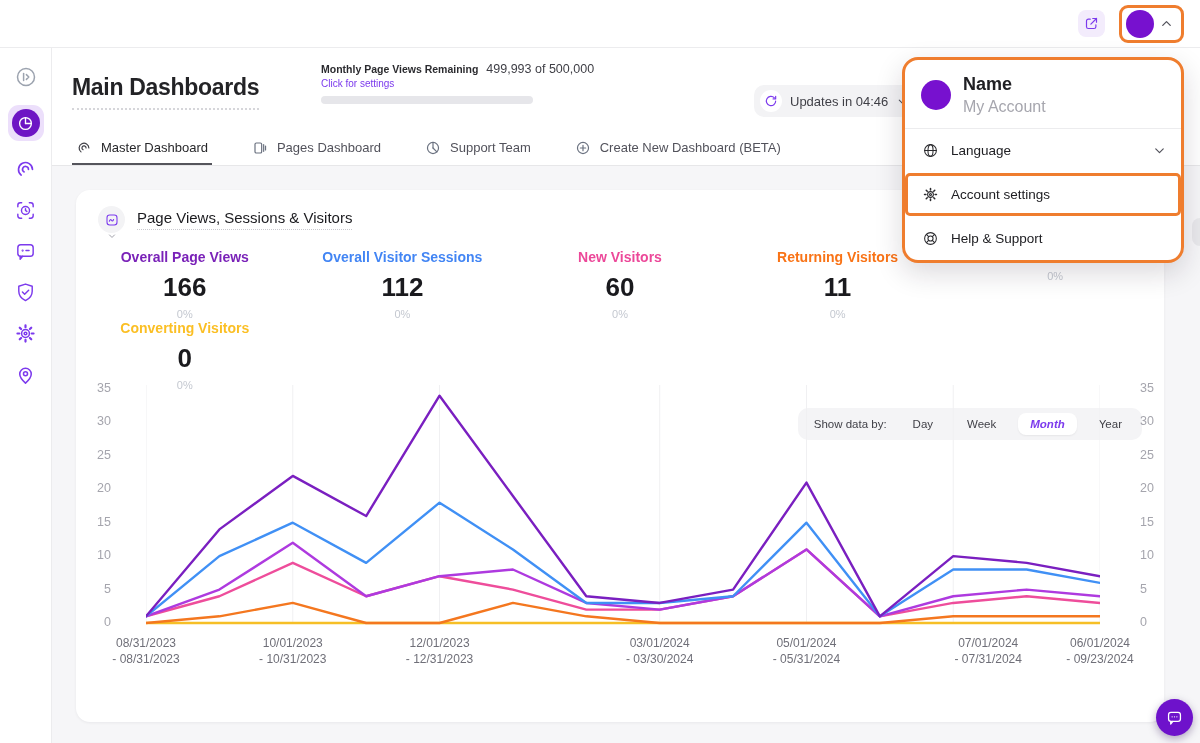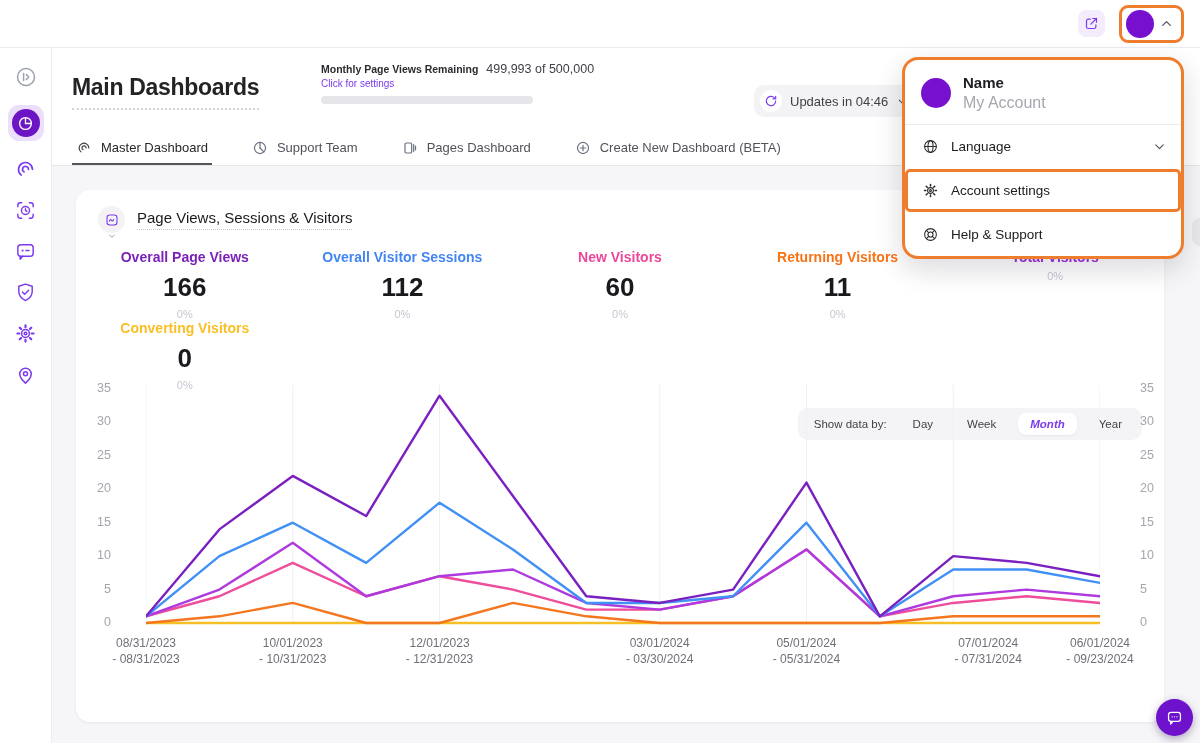--- a/index.html
+++ b/index.html
@@ -92,21 +92,21 @@
   .x-labels { position:absolute; left:70px; top:250px; width:954px; height:40px; }
   .x-lab { position:absolute; transform:translateX(-50%); text-align:center; white-space:nowrap;
            font-size:12px; color:#6f6f78; line-height:1.35; }
 
   
   .dropdown { position:absolute; left:902px; top:57px; width:282px; background:#fff;
               border:3px solid #ef7d2e; border-radius:16px; z-index:30;
               box-shadow:0 10px 28px rgba(30,20,40,0.16); overflow:hidden; }
   .dd-profile { display:flex; align-items:center; gap:12px; padding:14px 16px 12px 16px; cursor:pointer; }
   .dd-avatar { width:30px; height:30px; border-radius:50%; background:#7711cf; display:block; }
-  .dd-name { font-size:15px; font-weight:600; color:#202024; }
+  .dd-name { font-size:18px; font-weight:600; color:#202024; }
   .dd-sub { font-size:16px; color:#a6a6ae; margin-top:3px; }
   .dd-divider { height:1px; background:#ececee; }
   .dd-row { display:flex; align-items:center; gap:12px; padding:13px 14px 13px 17px;
             font-size:13.5px; color:#202024; cursor:pointer; }
   .dd-row .row-ic { color:#2b2b2f; }
   .dd-row .spacer { flex:1; }
   .dd-highlight { border:3px solid #ef7d2e; border-radius:5px; margin:1px 0; padding:10px 14px; }
 
   
   .edge-stub { position:absolute; right:0; top:218px; width:8px; height:28px; background:#e9e9ec;
@@ -226,33 +226,33 @@
   <div class="tabs">
     <div class="tab active">
       <svg class="t-ic" width="16" height="16" viewBox="0 0 24 24" stroke-width="1.8">
           <path d="M7.5 17.8A7.3 7.3 0 1 1 19.3 12"></path>
           <path d="M10.6 14.6A3.1 3.1 0 1 1 15.1 12"></path>
         </svg>
       <span>Master Dashboard</span>
     </div>
     <div class="tab">
       <svg class="t-ic" width="16" height="16" viewBox="0 0 24 24" stroke-width="1.8">
+          <rect x="4.5" y="4.5" width="10" height="15" rx="2"></rect>
+          <path d="M17.5 7v10"></path>
+          <path d="M20.3 9v6"></path>
+        </svg>
+      <span>Pages Dashboard</span>
+    </div>
+    <div class="tab">
+      <svg class="t-ic" width="16" height="16" viewBox="0 0 24 24" stroke-width="1.8">
           <circle cx="12" cy="12" r="8.3"></circle>
           <path d="M12 3.7V12"></path>
           <path d="M12 12l5.8 5.9"></path>
         </svg>
       <span>Support Team</span>
-    </div>
-    <div class="tab">
-      <svg class="t-ic" width="16" height="16" viewBox="0 0 24 24" stroke-width="1.8">
-          <rect x="4.5" y="4.5" width="10" height="15" rx="2"></rect>
-          <path d="M17.5 7v10"></path>
-          <path d="M20.3 9v6"></path>
-        </svg>
-      <span>Pages Dashboard</span>
     </div>
     <div class="tab">
       <svg class="t-ic" width="16" height="16" viewBox="0 0 24 24" stroke-width="1.8">
           <circle cx="12" cy="12" r="8.3"></circle>
           <path d="M12 8v8M8 12h8"></path>
         </svg>
       <span>Create New Dashboard (BETA)</span>
     </div>
   </div>
 

